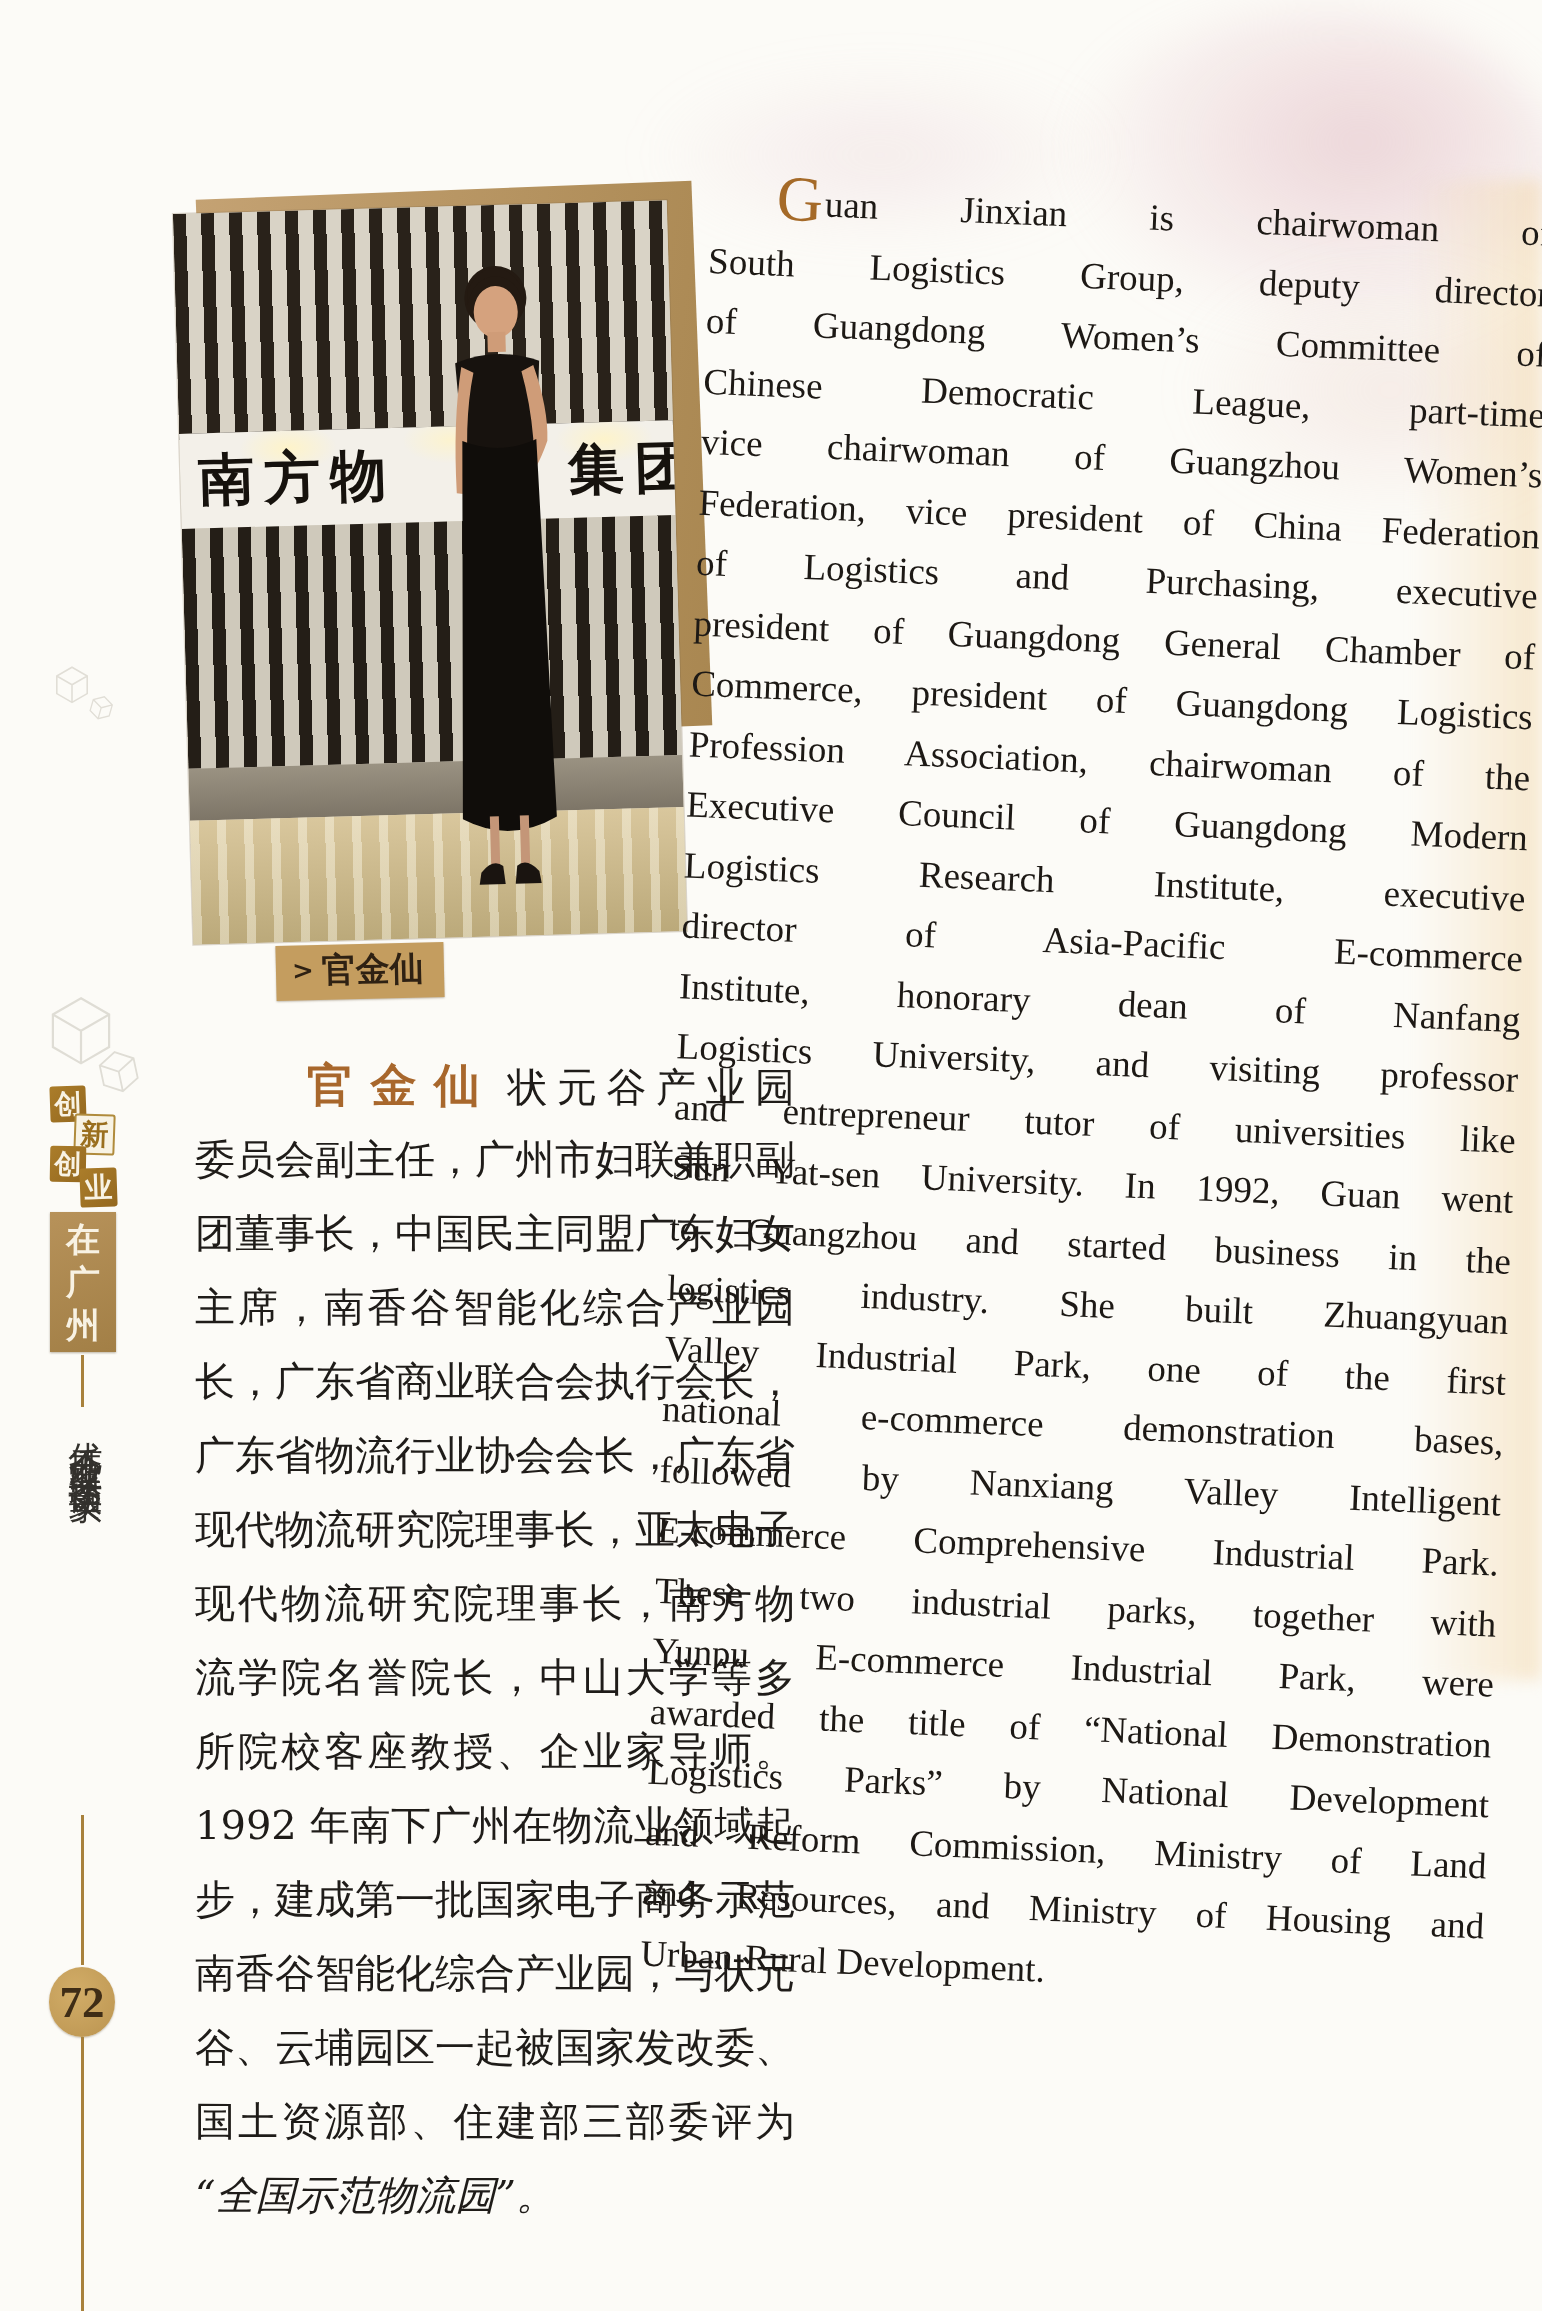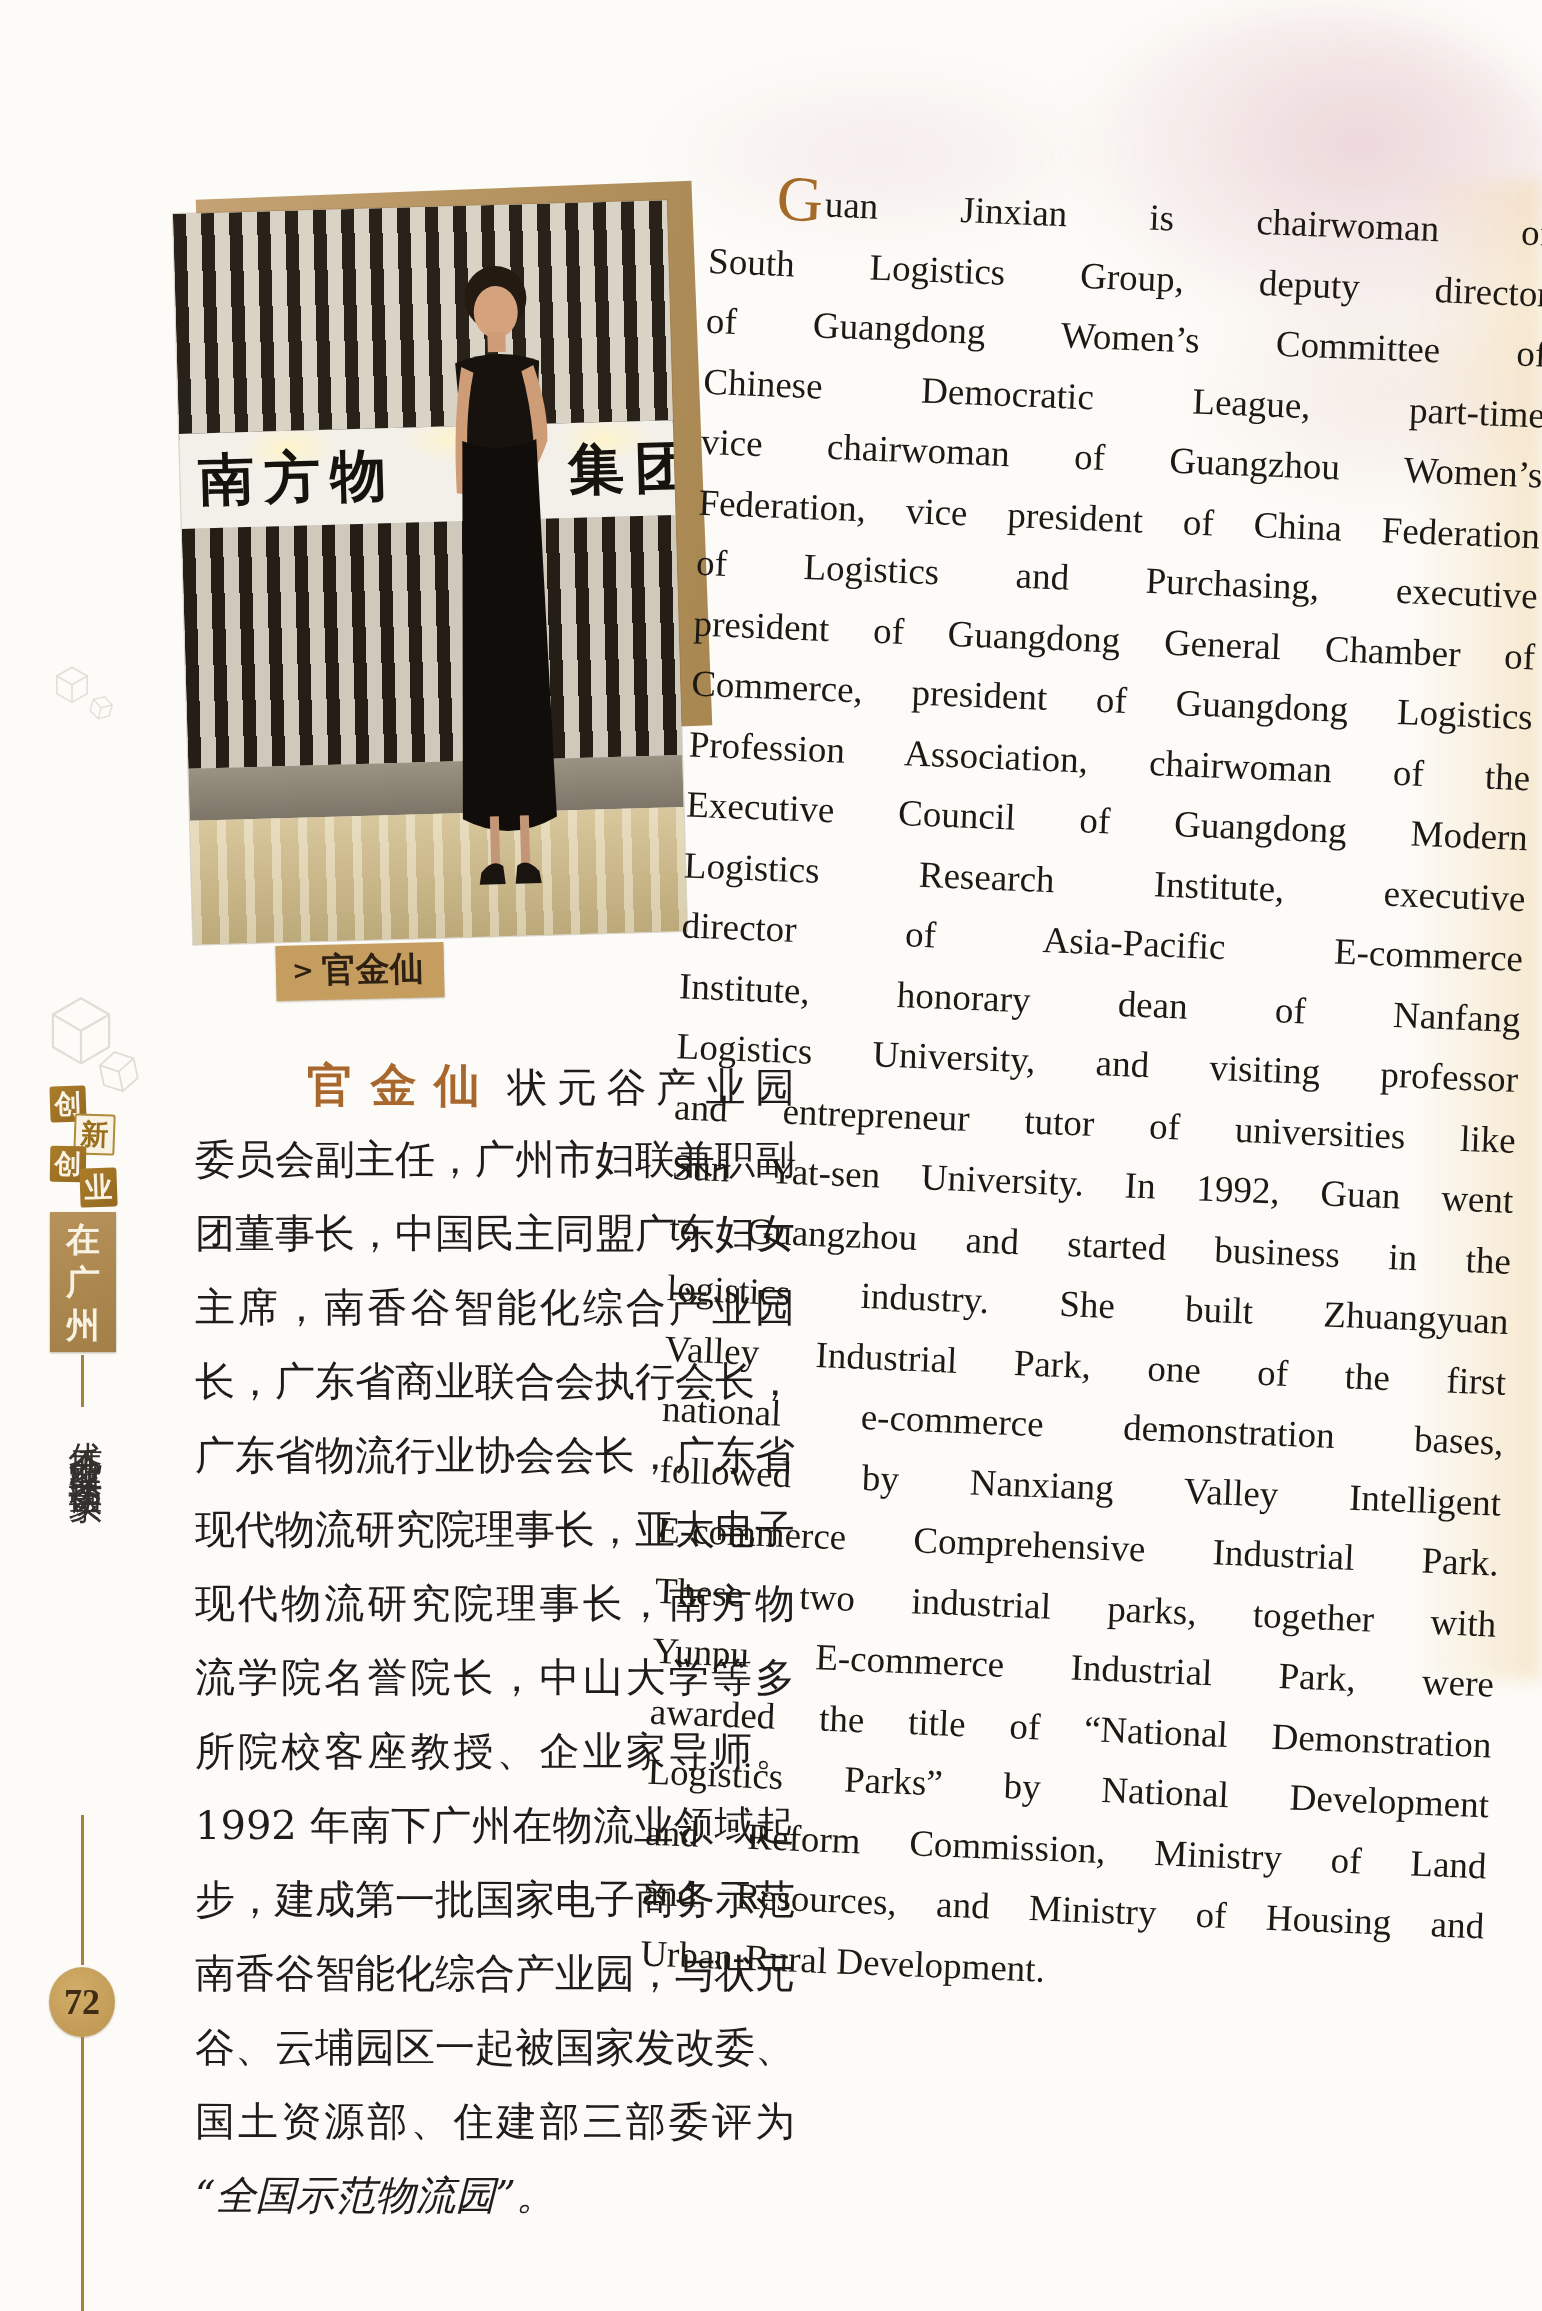--- a/index.html
+++ b/index.html
@@ -124,21 +124,21 @@
   .series-title{
     margin-left:27px;margin-top:8px;margin-bottom:8px;
     writing-mode:vertical-rl;text-orientation:upright;
     font-size:34px;letter-spacing:5px;color:#33312d;height:392px;
     font-family:"DejaVu Serif","Liberation Serif",serif;
   }
   .page-badge{
     margin-left:13px;margin-top:2px;width:66px;height:70px;border-radius:50%;
     background:radial-gradient(circle at 40% 35%,#d2ad68,#bb9450);
     display:flex;align-items:center;justify-content:center;
-    font-size:36px;font-weight:bold;color:#3f2d16;
+    font-size:45px;font-weight:bold;color:#3f2d16;
     font-family:"Liberation Serif",serif;
     box-shadow:0 1px 2px rgba(90,70,40,.35);
   }
 </style>
 </head>
 <body>
 
 <div class="bleed bleed-a"></div>
 <div class="bleed bleed-b"></div>
 <div class="bleed bleed-c"></div>

